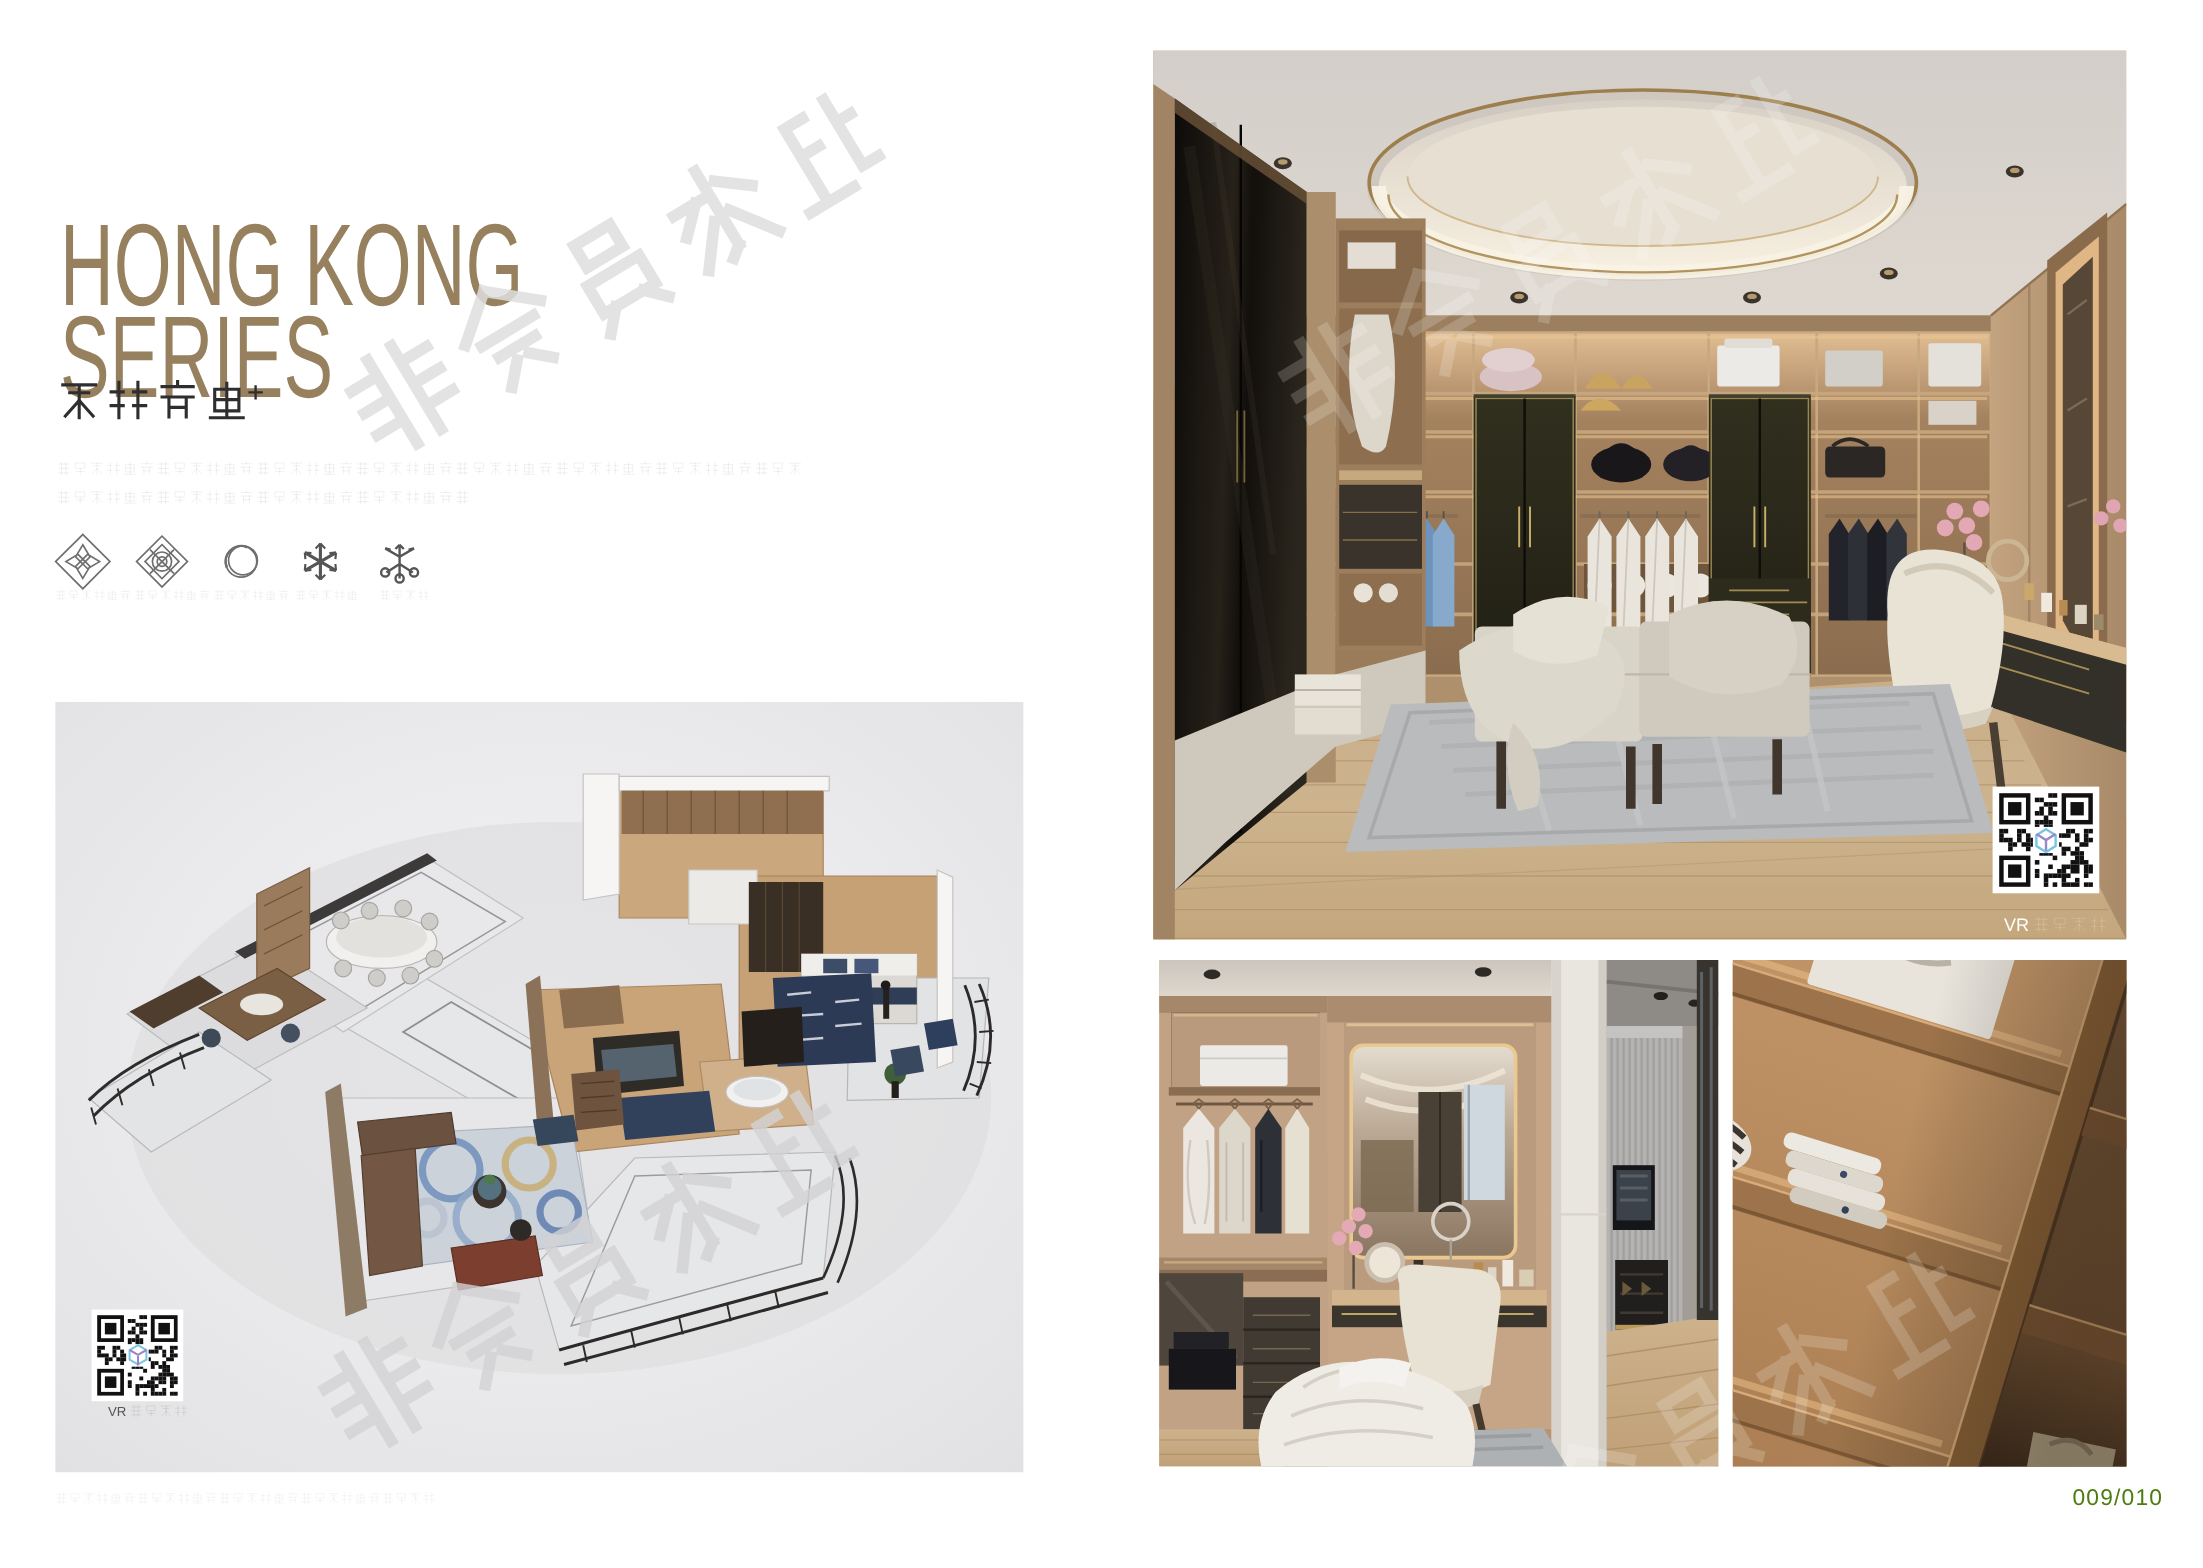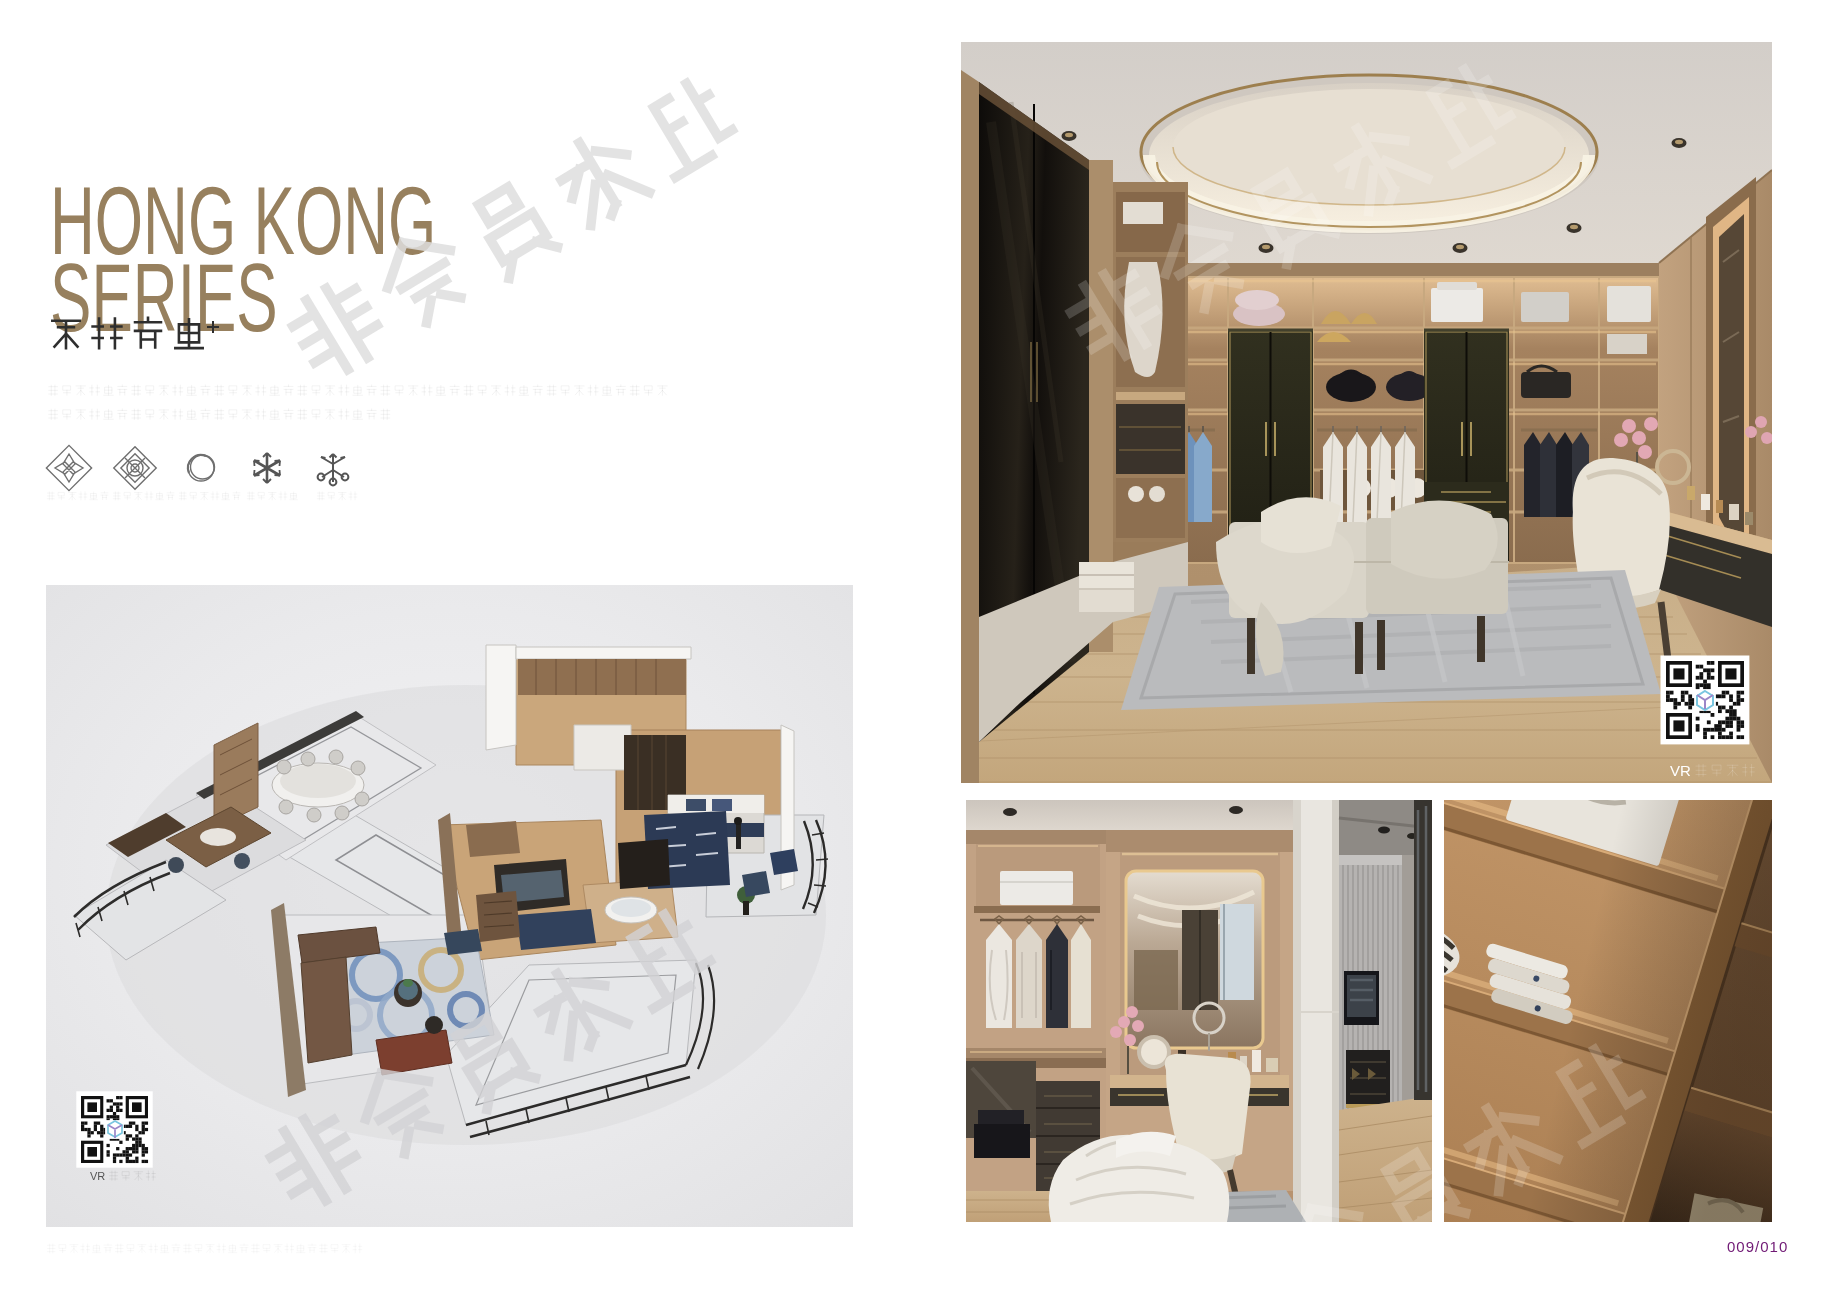--- a/index.html
+++ b/index.html
@@ -1470,12 +1470,12 @@
     <g transform="translate(1421 1195) rotate(-31) scale(0.960) translate(-50 -50)" stroke="#ffffff" stroke-width="10" fill="none" opacity="0.18" stroke-linecap="square">
       <use href="#yuan"></use>
     </g>
     <g transform="translate(1509 1145) rotate(-31) scale(0.960) translate(-50 -50)" stroke="#ffffff" stroke-width="10" fill="none" opacity="0.18" stroke-linecap="square">
       <use href="#shui"></use>
     </g>
     <g transform="translate(1597 1095) rotate(-31) scale(0.960) translate(-50 -50)" stroke="#ffffff" stroke-width="10" fill="none" opacity="0.18" stroke-linecap="square">
       <use href="#yin"></use>
     </g>
   </svg>
-<div class="abs" style="left:1727px;top:1238px;font-size:15px;color:#701a75;letter-spacing:1px">009/010</div>
+<div class="abs" style="left:1727px;top:1238px;font-size:19px;color:#4d7c0f;letter-spacing:1px">009/010</div>
 </body></html>

